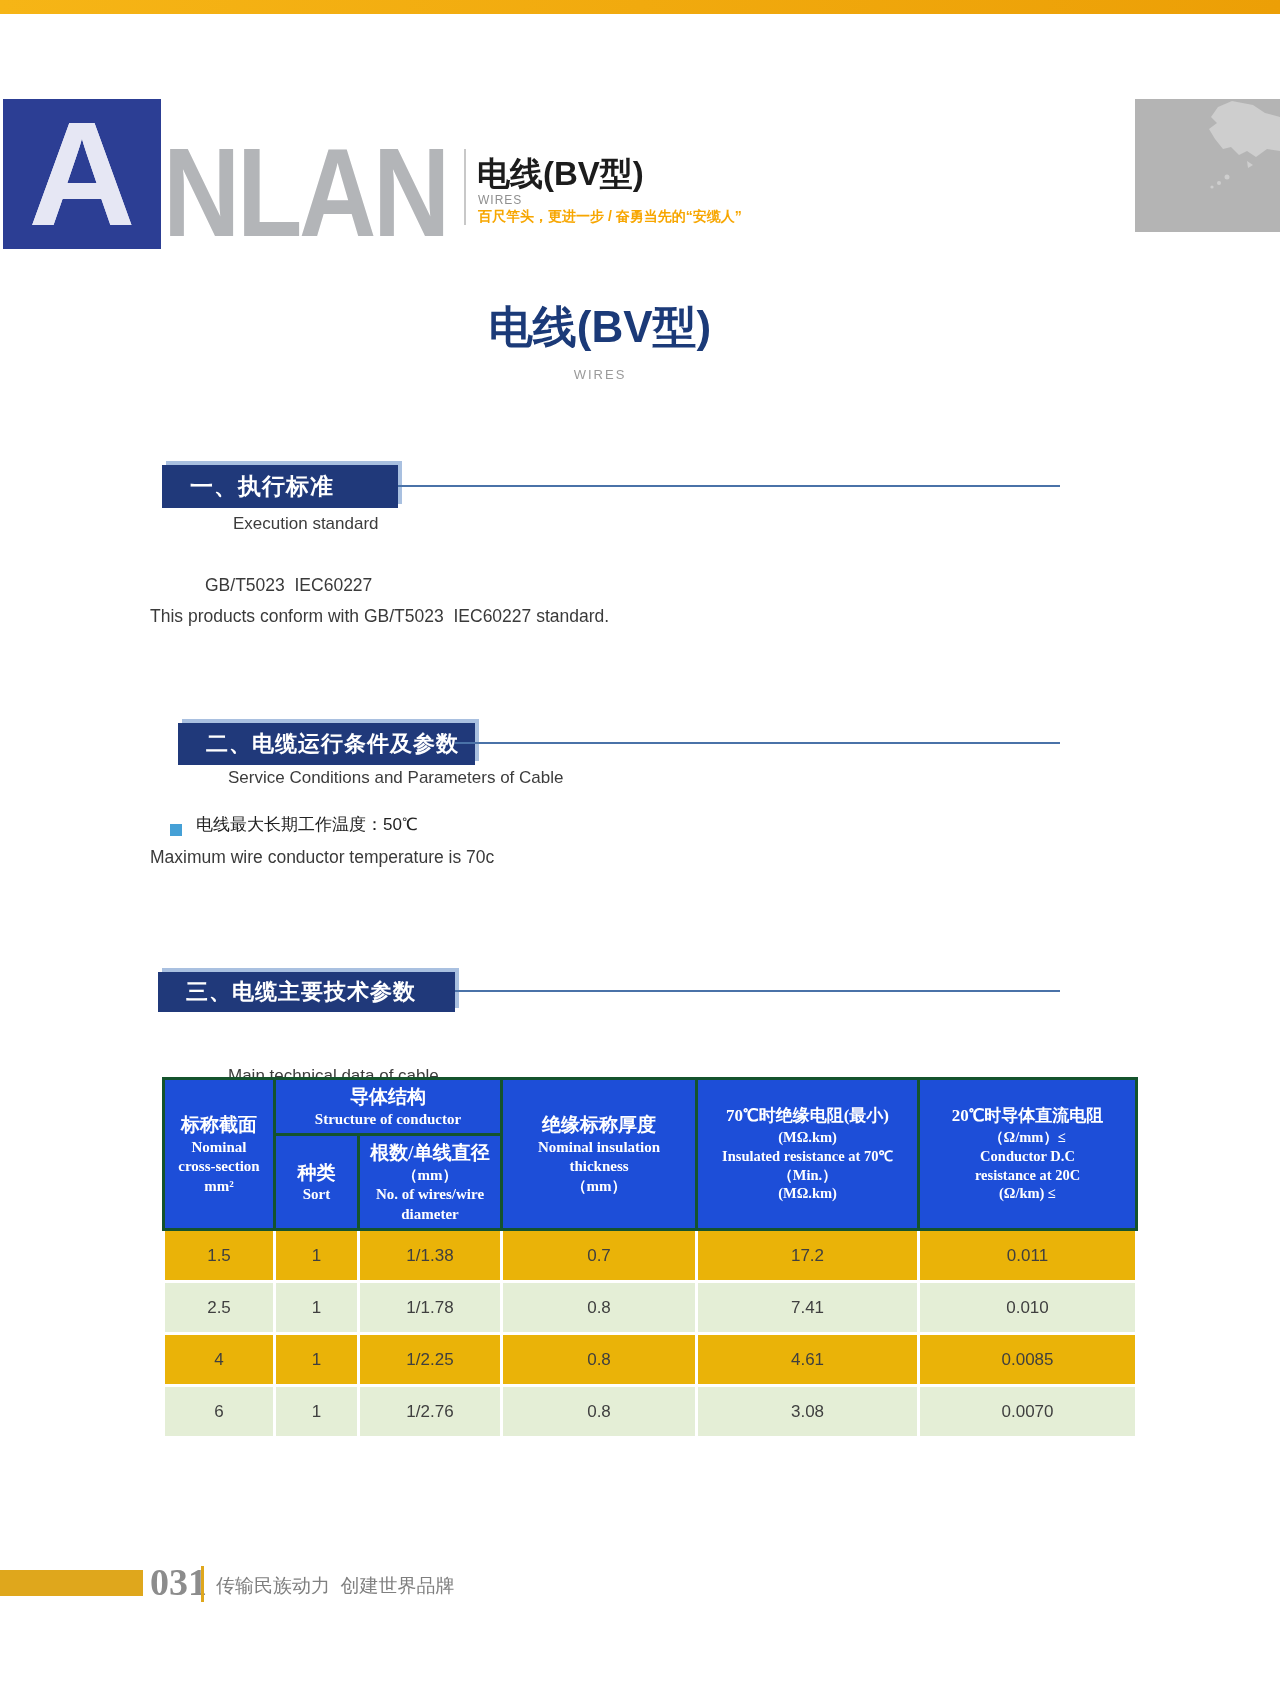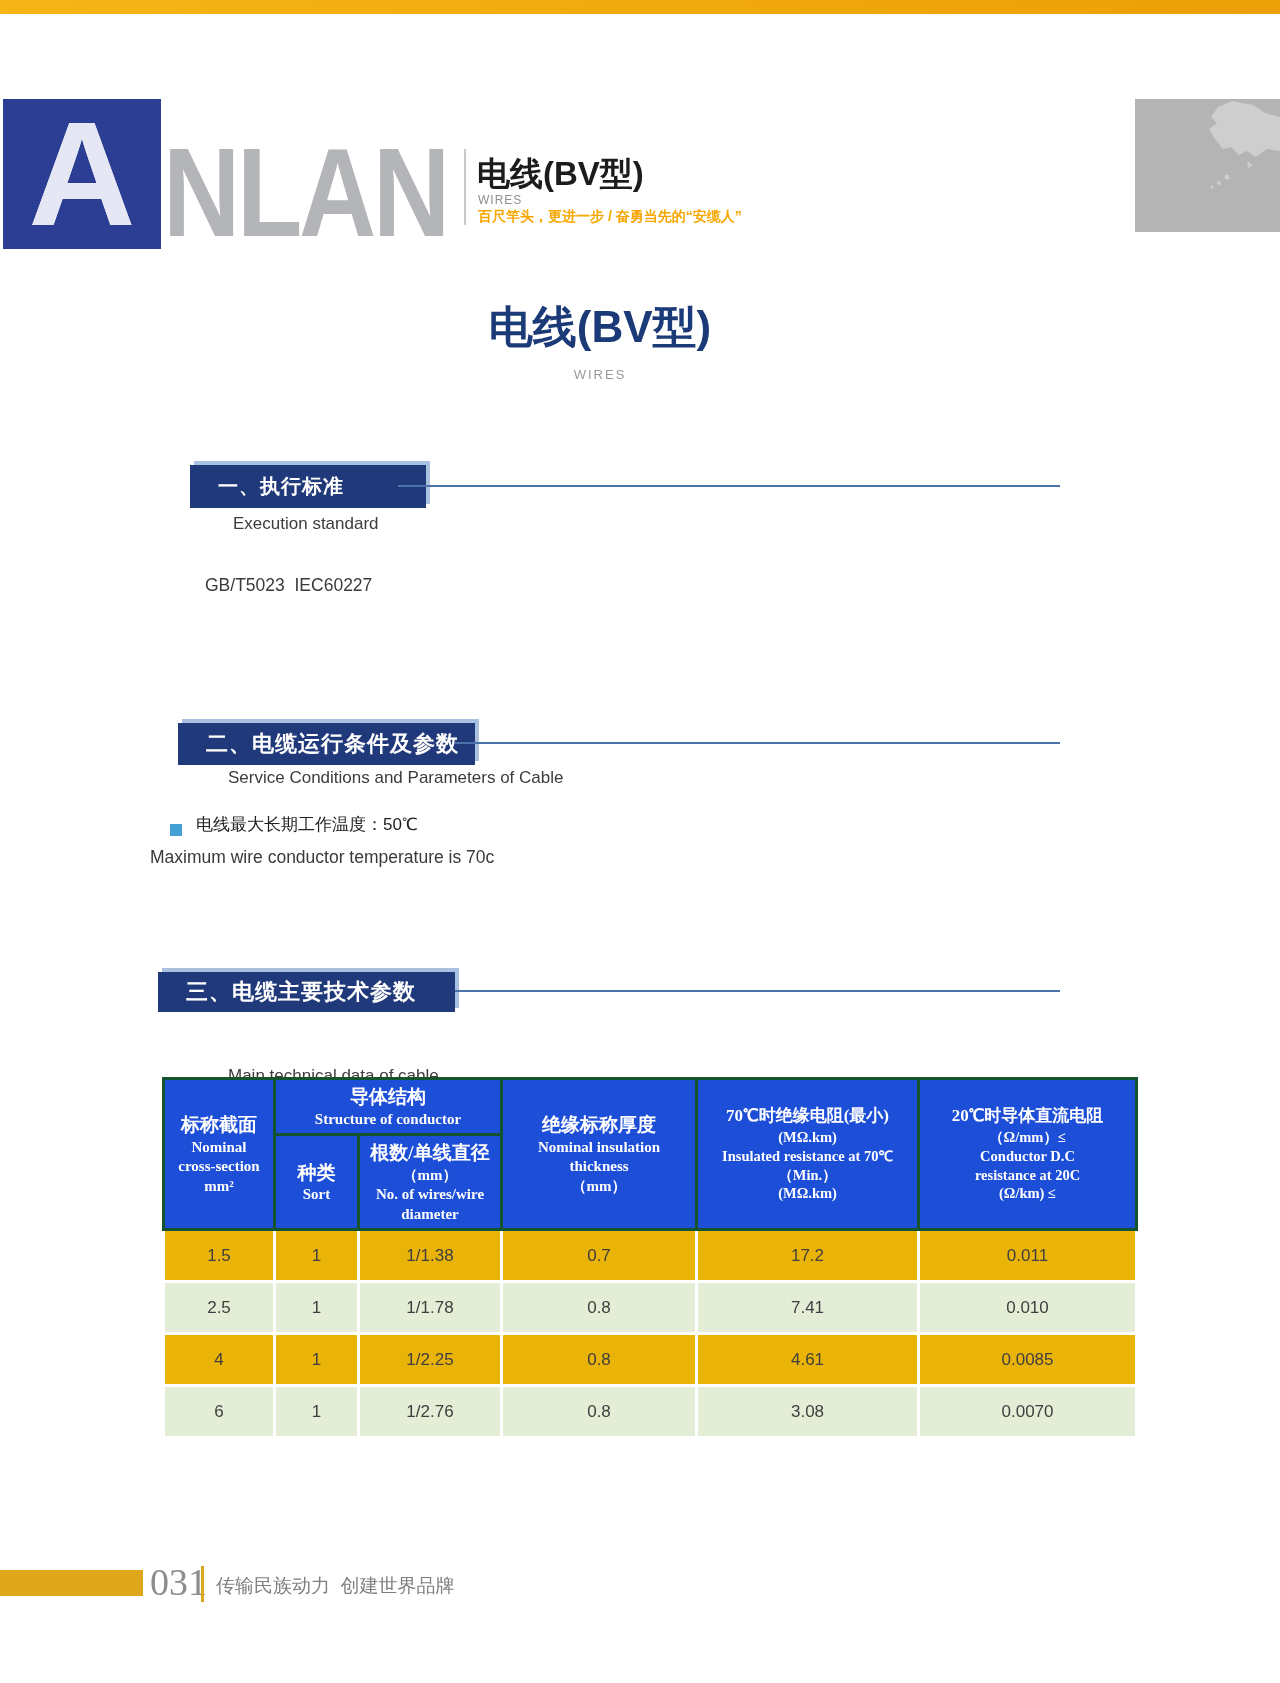--- a/index.html
+++ b/index.html
@@ -32,21 +32,21 @@
   .page-title .zh { font-size:44px; font-weight:bold; color:#1b3a78; }
   .page-title .en { margin-top:10px; font-size:13px; color:#9a9a9a; letter-spacing:2px; }
 
   
   .sec-box { position:absolute; background:#20397a; color:#ffffff; display:flex; align-items:center;
              padding-left:28px; font-weight:bold; box-shadow:4px -4px 0 0 #a9c0e0; letter-spacing:1px; }
   .sec-rule { position:absolute; height:2px; background:#4a72a8; }
   .sec-sub { position:absolute; font-size:17px; color:#3c3c3c; }
   .body-line { position:absolute; font-size:17.5px; color:#3a3a3a; white-space:pre; }
 
-  #sec1-box { left:162px; top:465px; width:236px; height:43px; font-size:20px;margin-left:28px; }
+  #sec1-box { left:162px; top:465px; width:236px; height:43px; font-size:23px; }
   #sec1-rule { left:398px; top:485px; width:662px; }
   #sec1-sub { left:233px; top:514px; }
   #sec1-line1 { left:205px; top:575px; }
   #sec1-line2 { left:150px; top:606px; }
 
   #sec2-box { left:158px; top:723px; width:297px; height:42px; font-size:22px;margin-left:20px; }
   #sec2-rule { left:455px; top:742px; width:605px; }
   #sec2-sub { left:228px; top:768px; }
   .bullet-sq { position:absolute; left:170px; top:824px; width:12px; height:12px; background:#45a0d6; }
   #bullet-zh { left:196px; top:813px; font-size:17px; color:#222; }
@@ -68,21 +68,21 @@
   tr.drow { height:52px; }
   tr.drow.blue td { background:#eab308; }
   tr.drow.green td { background:#e4eed6; }
   .hz { font-size:19px; line-height:1.35; }
   .he { font-size:15px; line-height:1.3; }
   .hz.small { font-size:17px; } .he.small { font-size:14.5px; }
 
   
   .footer-bar { position:absolute; left:0; top:1570px; width:143px; height:26px; background:#dfa71c; }
   .footer-num { position:absolute; left:150px; top:1560px; font-family:"Liberation Serif", serif;
-                font-size:38px; font-weight:normal; color:#8c8c8c; }
+                font-size:38px; font-weight:bold; color:#8c8c8c; }
   .footer-divider { position:absolute; left:201px; top:1566px; width:3px; height:36px; background:#dfa71c; }
   .footer-slogan { position:absolute; left:216px; top:1573px; font-size:19px; color:#7f7f7f; white-space:pre; }
 </style>
 </head>
 <body>
 
 <div class="page">
 
   <div class="top-strip"></div>
 
@@ -107,20 +107,21 @@
 
   <div class="page-title">
     <div class="zh">电线(BV型)</div>
     <div class="en">WIRES</div>
   </div>
 
   <div class="sec-box" id="sec1-box">一、执行标准</div>
   <div class="sec-rule" id="sec1-rule"></div>
   <div class="sec-sub" id="sec1-sub">Execution standard</div>
   <div class="body-line" id="sec1-line1">GB/T5023  IEC60227</div>
+  <div class="body-line" id="sec1-line2">This products conform with GB/T5023  IEC60227 standard.</div>
 
   <div class="sec-box" id="sec2-box">二、电缆运行条件及参数</div>
   <div class="sec-rule" id="sec2-rule"></div>
   <div class="sec-sub" id="sec2-sub">Service Conditions and Parameters of Cable</div>
   <div class="bullet-sq"></div>
   <div class="body-line" id="bullet-zh">电线最大长期工作温度：50℃</div>
   <div class="body-line" id="bullet-en">Maximum wire conductor temperature is 70c</div>
 
   <div class="sec-box" id="sec3-box">三、电缆主要技术参数</div>
   <div class="sec-rule" id="sec3-rule"></div>

